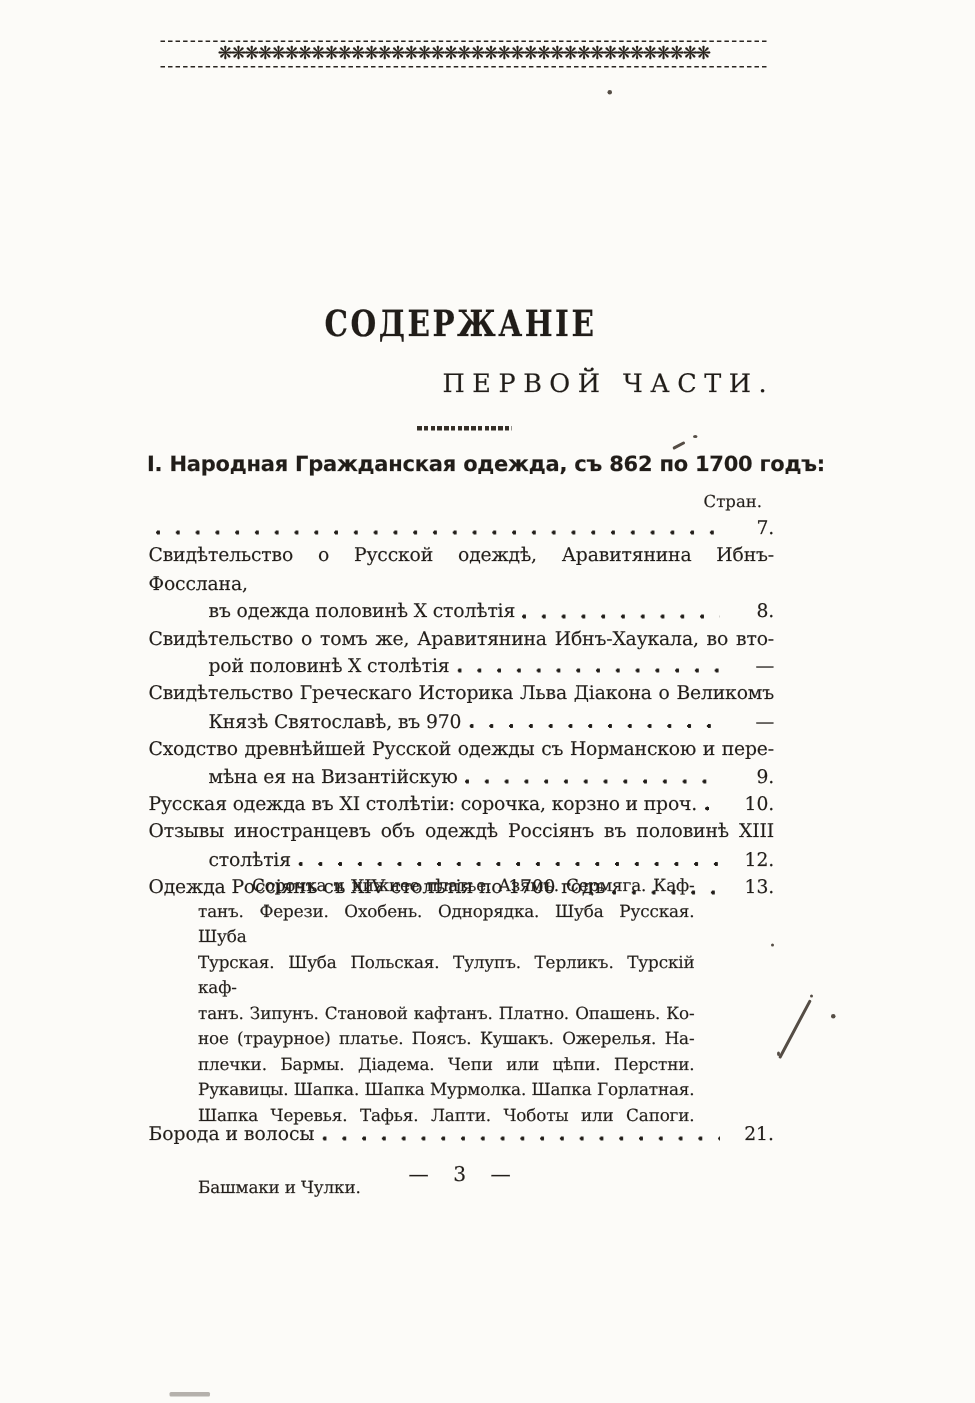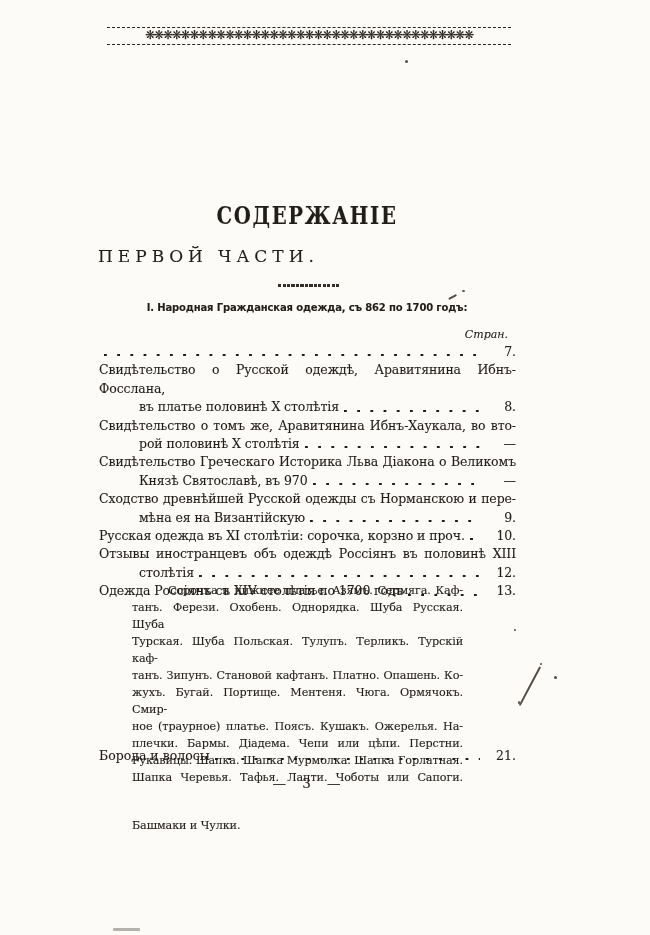--- a/index.html
+++ b/index.html
@@ -26,37 +26,37 @@
   }
   .page-title{
     position:absolute;left:98px;top:201px;width:418px;
     text-align:center;font-size:24px;font-weight:700;
     letter-spacing:2px;
     transform:scaleX(.82);transform-origin:center;
     white-space:nowrap;
   }
   .page-subtitle{
     position:absolute;left:98px;top:246px;width:418px;
-    text-align:left;font-size:17px;font-weight:400;
+    text-align:right;font-size:17px;font-weight:400;
     letter-spacing:5px;white-space:nowrap;
   }
   .title-rule{
     position:absolute;left:278px;top:284px;width:63px;height:3px;
     background:repeating-linear-gradient(90deg,#352f28 0 3px,transparent 3px 4.5px);
   }
   .section-heading{
     position:absolute;left:98px;top:302px;width:418px;
     text-align:center;
     font-family:"DejaVu Sans", sans-serif;
-    font-weight:700;font-size:10px;letter-spacing:-.15px;
+    font-weight:700;font-size:14px;letter-spacing:-.15px;
     white-space:nowrap;
   }
   .stran-label{
     position:absolute;left:98px;top:328px;width:410px;
-    text-align:right;font-style:italic;font-size:11px;
+    text-align:right;font-size:11px;
   }
   .toc{
     position:absolute;left:99px;top:343px;width:417px;
     font-size:12.5px;line-height:18.4px;letter-spacing:-.1px;
   }
   .toc-row{display:flex;align-items:baseline;}
   .toc-row.cont{padding-left:40px;}
   .toc-row.fill{display:block;text-align:justify;text-align-last:justify;}
   .toc-text{white-space:nowrap;}
   .leader{
@@ -97,21 +97,21 @@
 <div class="section-heading">I. Народная Гражданская одежда, съ 862 по 1700 годъ:</div>
 <div class="stran-label">Стран.</div>
 
 <div class="toc" id="toc-list">
     <div class="toc-row">
       <span class="leader"></span>
       <span class="toc-page">7.</span>
     </div>
     <div class="toc-row fill">Свидѣтельство о Русской одеждѣ, Аравитянина Ибнъ-Фосслана,</div>
     <div class="toc-row cont">
-      <span class="toc-text">въ платье половинѣ X столѣтія</span>
+      <span class="toc-text">въ одежда половинѣ X столѣтія</span>
       <span class="leader"></span>
       <span class="toc-page">8.</span>
     </div>
     <div class="toc-row fill">Свидѣтельство о томъ же, Аравитянина Ибнъ-Хаукала, во вто-</div>
     <div class="toc-row cont">
       <span class="toc-text">рой половинѣ X столѣтія</span>
       <span class="leader"></span>
       <span class="toc-page">—</span>
     </div>
     <div class="toc-row fill">Свидѣтельство Греческаго Историка Льва Діакона о Великомъ</div>
@@ -142,21 +142,20 @@
       <span class="leader"></span>
       <span class="toc-page">13.</span>
     </div>
   </div>
 
 <div class="inset-paragraph" id="inset-paragraph">
     <div class="para-line first">Сорочка и нижнее платье. Азямъ. Сермяга. Каф-</div>
     <div class="para-line">танъ. Ферези. Охобень. Однорядка. Шуба Русская. Шуба</div>
     <div class="para-line">Турская. Шуба Польская. Тулупъ. Терликъ. Турскій каф-</div>
     <div class="para-line">танъ. Зипунъ. Становой кафтанъ. Платно. Опашень. Ко-</div>
-    <div class="para-line">жухъ. Бугай. Портище. Ментеня. Чюга. Ормячокъ. Смир-</div>
     <div class="para-line">ное (траурное) платье. Поясъ. Кушакъ. Ожерелья. На-</div>
     <div class="para-line">плечки. Бармы. Діадема. Чепи или цѣпи. Перстни.</div>
     <div class="para-line">Рукавицы. Шапка. Шапка Мурмолка. Шапка Горлатная.</div>
     <div class="para-line">Шапка Черевья. Тафья. Лапти. Чоботы или Сапоги.</div>
     <div class="para-line last">Башмаки и Чулки.</div>
   </div>
 
 <div class="final-row">
   <span class="toc-text">Борода и волосы</span>
   <span class="leader"></span>

